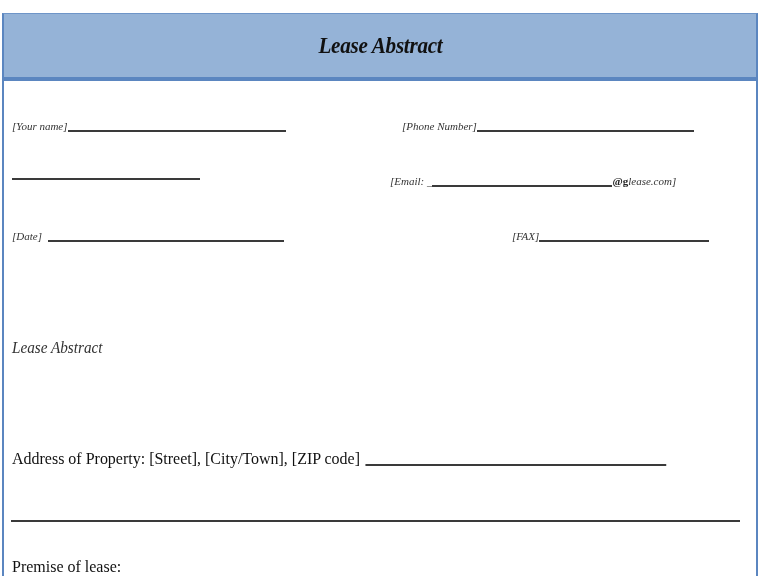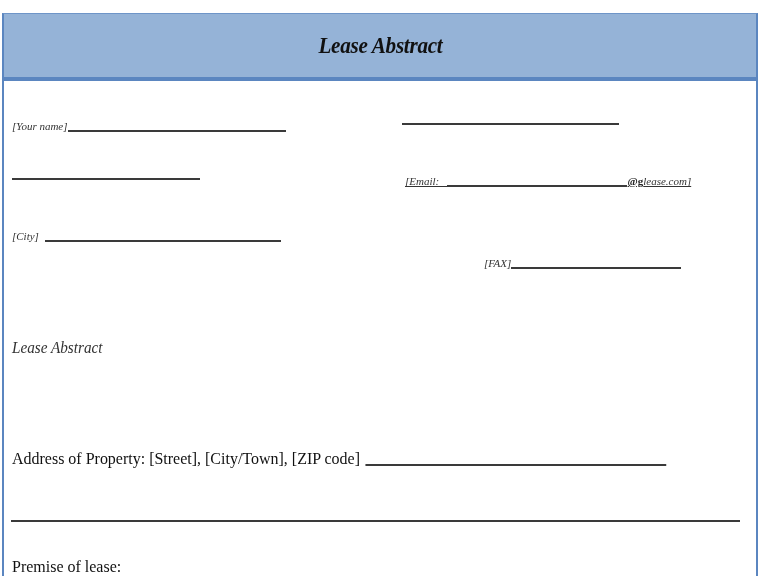--- a/index.html
+++ b/index.html
@@ -95,39 +95,40 @@
   <div class="header">
     <span class="header-title">Lease Abstract</span>
   </div>
 </div>
 
 <div class="field" style="left:12px; top:120px;">
   <span>[Your name]</span>
   <span class="line" style="width:218px;"></span>
 </div>
 <div class="field" style="left:402px; top:120px;">
+  <span>[Phone Number]</span>
   <span class="line" style="width:217px;"></span>
 </div>
 
 <div class="field" style="left:12px; top:175px;">
   <span class="line" style="width:188px;"></span>
 </div>
-<div class="field" style="left:405px; top:175px;text-decoration:underline;">
+<div class="field" style="left:390px; top:175px;">
   <span>[Email: _</span>
   <span class="line" style="width:180px;"></span>
   <span class="bold" style="font-style:normal;">@g</span>
   <span>lease.com]</span>
 </div>
 
 <div class="field" style="left:12px; top:230px;">
-  <span>[City]</span>
+  <span>[Date]</span>
   <span style="display:inline-block;width:6px;"></span>
   <span class="line" style="width:236px;"></span>
 </div>
-<div class="field" style="left:484px; top:230px;margin-top:27px;">
+<div class="field" style="left:512px; top:230px;">
   <span>[FAX]</span>
   <span class="line" style="width:170px;"></span>
 </div>
 
 <div class="section-label" style="left:12px; top:339px;">Lease Abstract</div>
 
 <div class="plain" style="left:12px; top:449px;">
   <span>Address of Property:  [Street], [City/Town], [ZIP code]</span>
   <span style="display:inline-block;width:6px;"></span>
   <span class="line" style="width:320px;"></span>

